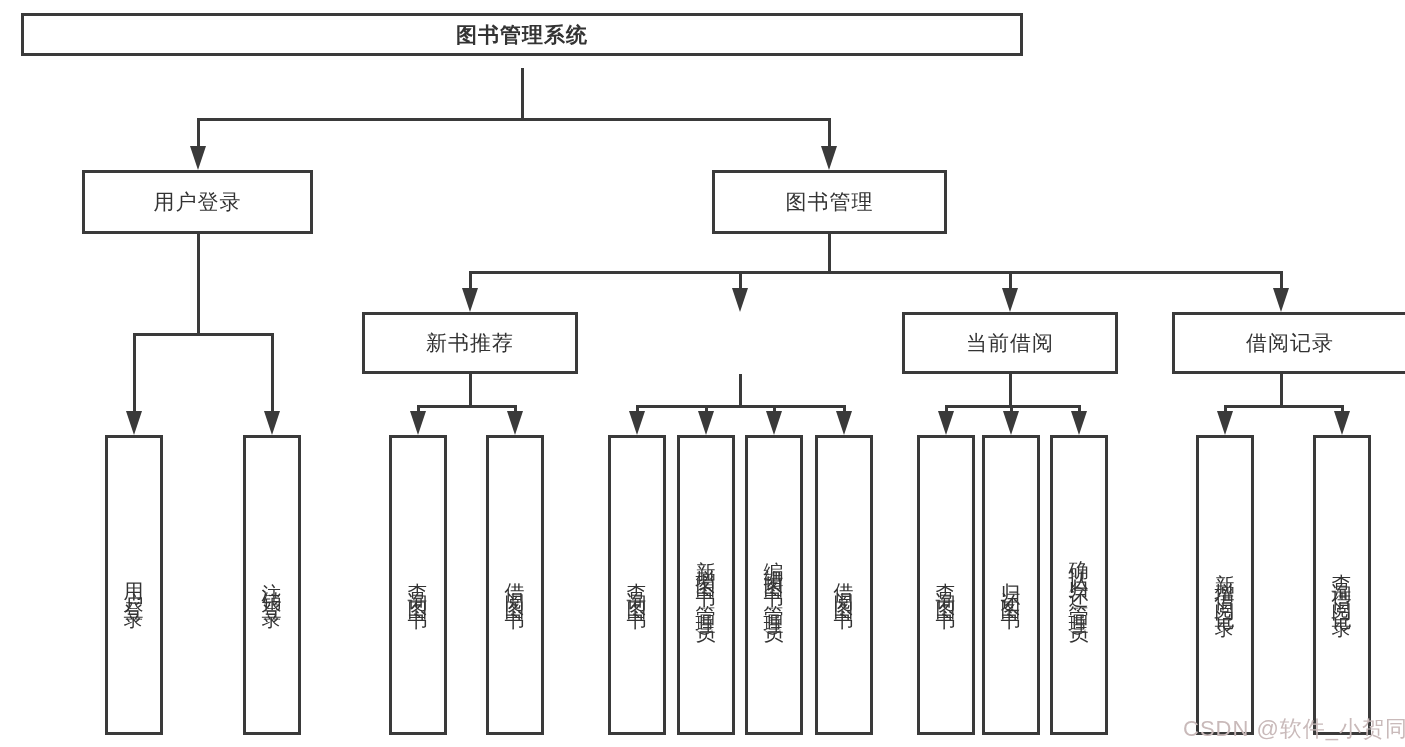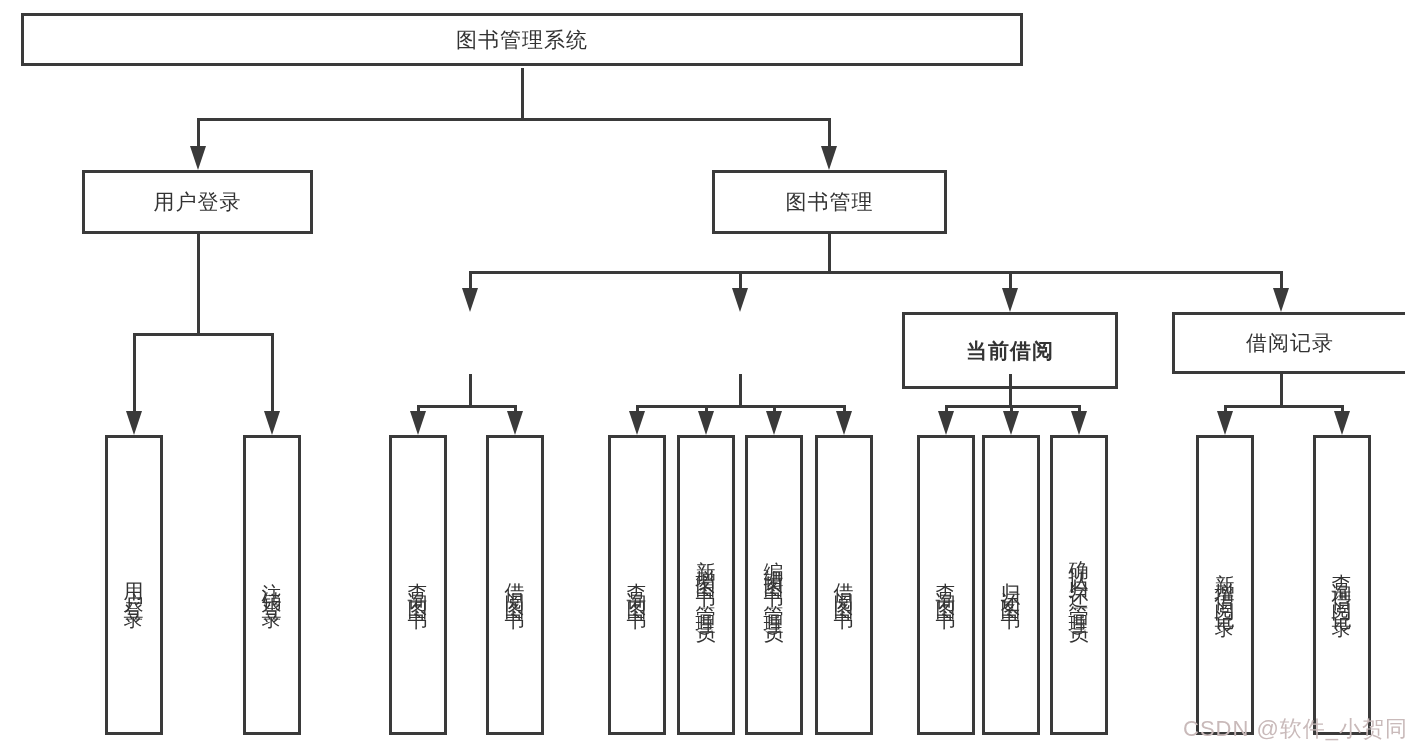--- a/index.html
+++ b/index.html
@@ -62,21 +62,21 @@
     letter-spacing: 1px;
     color: var(--wm, #c9baba);
     white-space: nowrap;
   }
 </style>
 </head>
 <body>
 
 <div id="stage" style="--line: #3a3a3a; --text: #333333; --wm: #c9baba; --bg: #ffffff;">
 
-  <div class="node" style="left:21px;top:13px;width:1002px;height:53px;">图书管理系统</div>
+  <div class="node" style="left:21px;top:13px;width:1002px;height:43px;font-weight:bold;">图书管理系统</div>
 
   <div class="v" style="left:521px;top:68px;height:53px;"></div>
   <div class="h" style="left:197px;top:118px;width:634px;"></div>
   <div class="v" style="left:197px;top:118px;height:30px;"></div>
   <div class="v" style="left:828px;top:118px;height:30px;"></div>
   <div class="arrow" style="left:190px;top:146px;"></div>
   <div class="arrow" style="left:821px;top:146px;"></div>
 
   <div class="node" style="left:82px;top:170px;width:231px;height:64px;">用户登录</div>
   <div class="node" style="left:712px;top:170px;width:235px;height:64px;">图书管理</div>
@@ -92,21 +92,22 @@
   <div class="h" style="left:469px;top:271px;width:814px;"></div>
   <div class="v" style="left:469px;top:271px;height:20px;"></div>
   <div class="v" style="left:739px;top:271px;height:20px;"></div>
   <div class="v" style="left:1009px;top:271px;height:20px;"></div>
   <div class="v" style="left:1280px;top:271px;height:20px;"></div>
   <div class="arrow" style="left:462px;top:288px;"></div>
   <div class="arrow" style="left:732px;top:288px;"></div>
   <div class="arrow" style="left:1002px;top:288px;"></div>
   <div class="arrow" style="left:1273px;top:288px;"></div>
 
-  <div class="node" style="left:902px;top:312px;width:216px;height:77px;font-weight:bold;">当前借阅</div>
+  <div class="node" style="left:362px;top:312px;width:216px;height:62px;">新书推荐</div>
+  <div class="node" style="left:902px;top:312px;width:216px;height:62px;">当前借阅</div>
   <div class="node" style="left:1172px;top:312px;width:236px;height:62px;">借阅记录</div>
 
   <div class="v" style="left:469px;top:374px;height:34px;"></div>
   <div class="h" style="left:417px;top:405px;width:100px;"></div>
   <div class="v" style="left:417px;top:405px;height:10px;"></div>
   <div class="v" style="left:514px;top:405px;height:10px;"></div>
   <div class="arrow" style="left:410px;top:411px;"></div>
   <div class="arrow" style="left:507px;top:411px;"></div>
 
   <div class="v" style="left:739px;top:374px;height:34px;"></div>

